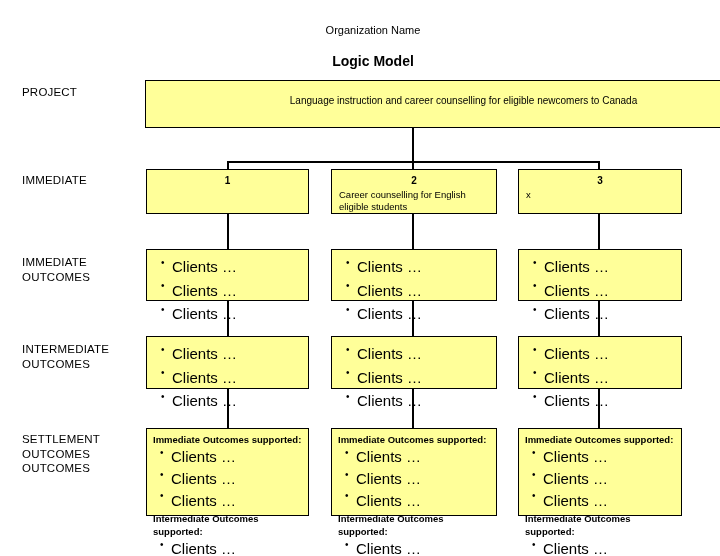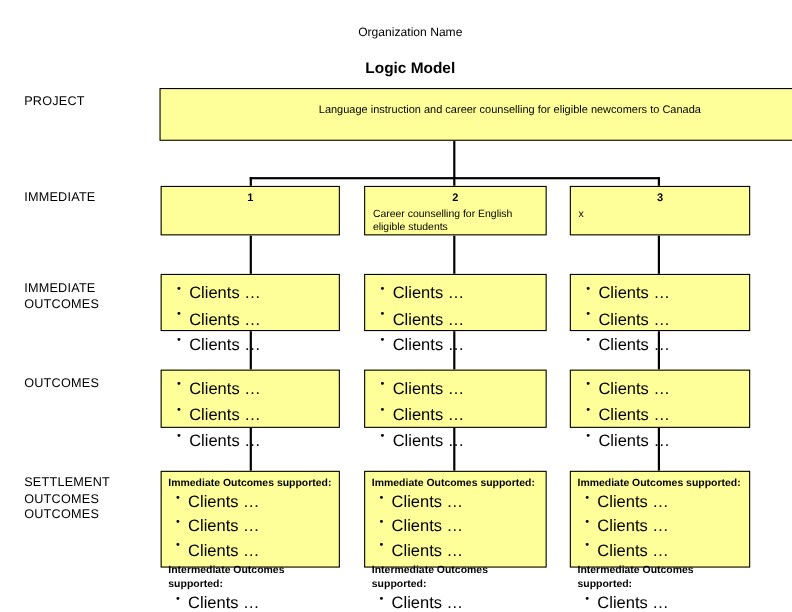--- a/index.html
+++ b/index.html
@@ -130,20 +130,21 @@
 <div class="row-label" style="top:85px;">PROJECT</div>
 
 <div class="row-label" style="top:173px;">IMMEDIATE</div>
 
 <div class="row-label" style="top:255px;">
   <div>IMMEDIATE</div>
   <div>OUTCOMES</div>
 </div>
 
 <div class="row-label" style="top:342px;">
+  <div>INTERMEDIATE</div>
   <div>OUTCOMES</div>
 </div>
 
 <div class="row-label" style="top:432px;">
   <div>SETTLEMENT</div>
   <div>OUTCOMES</div>
   <div>OUTCOMES</div>
 </div>
 
 <div class="conn conn-v" style="left:412px; top:128px; height:34px;"></div>

